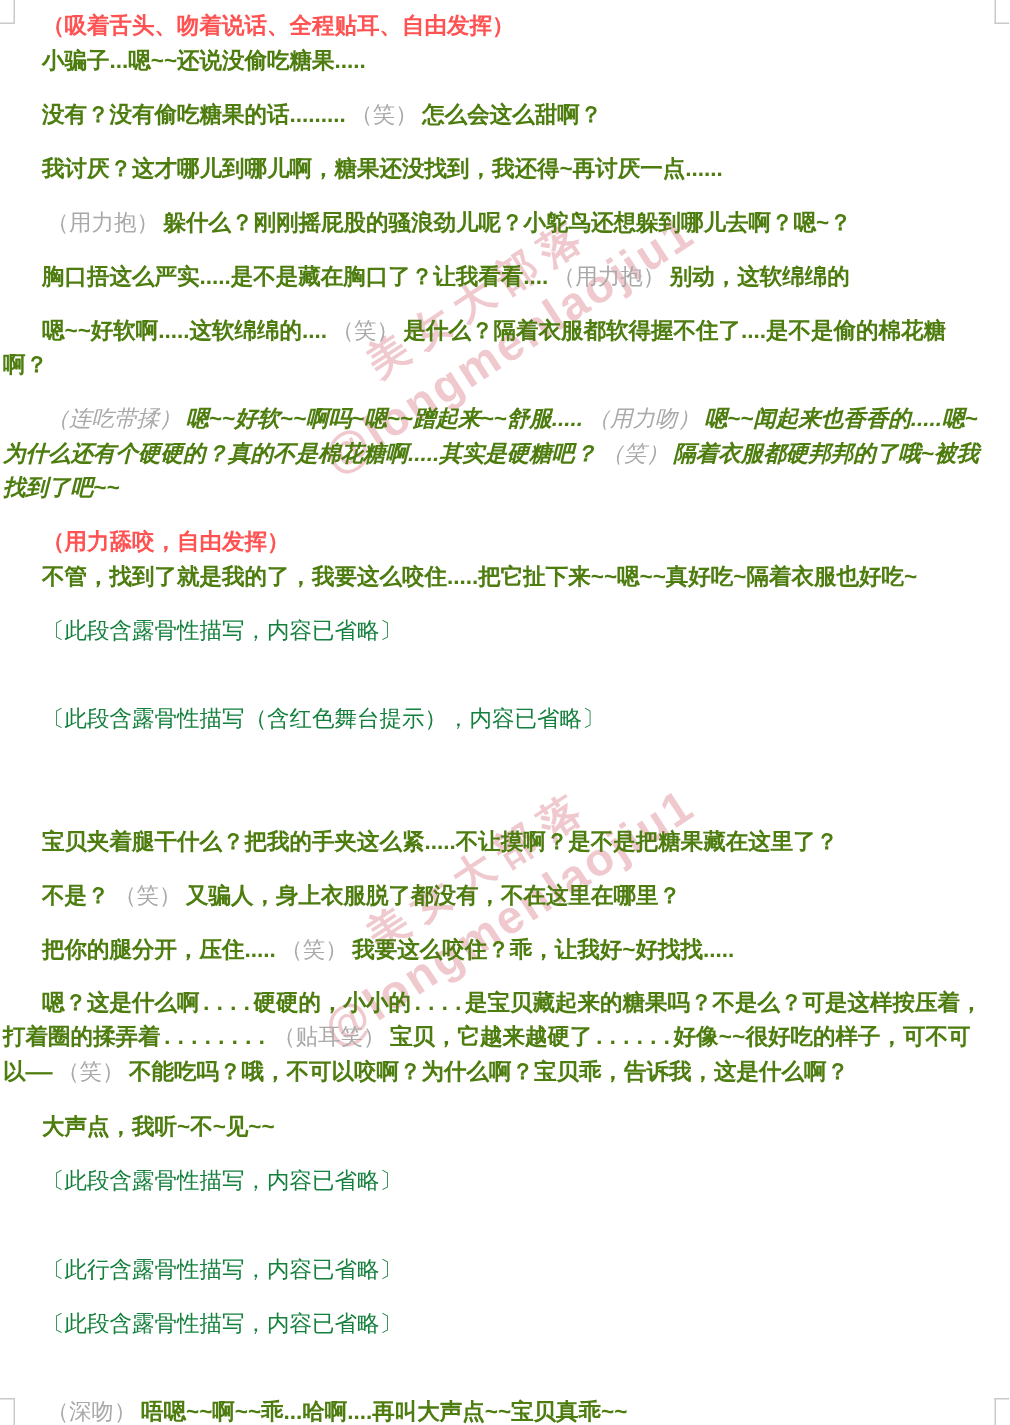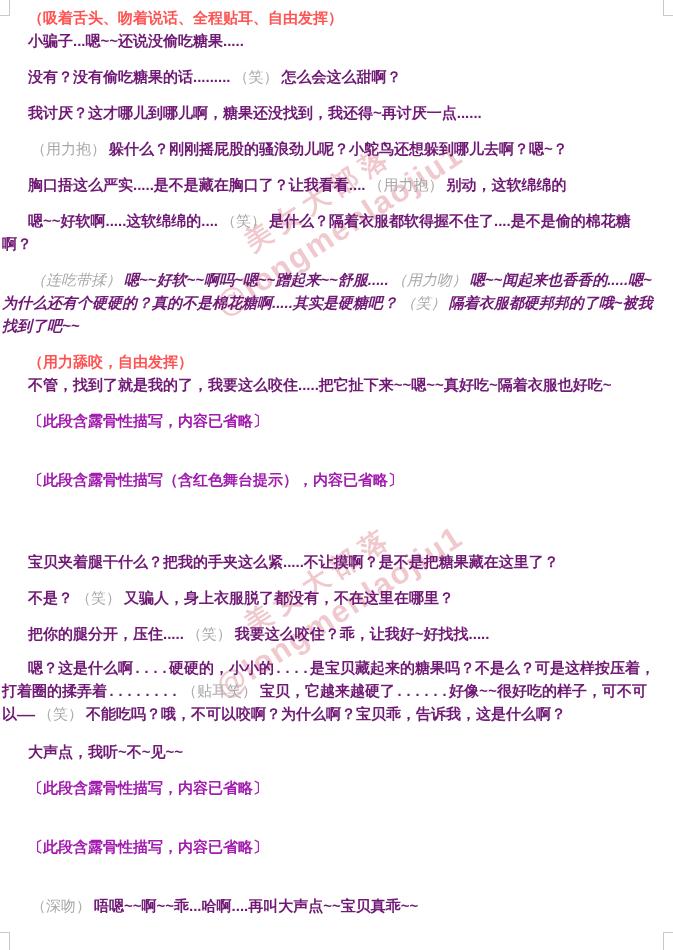--- a/index.html
+++ b/index.html
@@ -19,24 +19,24 @@
   .wm1{left:150px;top:178px;width:360px;}
   .wm2{left:150px;top:560px;width:360px;}
   .wm-cn{display:block;font-size:27px;font-weight:bold;letter-spacing:7px;}
   .wm-handle{display:block;font-size:31px;font-weight:bold;letter-spacing:2px;}
 
   
   #doc{position:absolute;left:2px;top:6px;width:669px;z-index:1;}
   #doc p{margin:0 16px 13px 0;font-size:15px;line-height:23px;font-weight:bold;color:#000;
          text-indent:26px;word-break:break-all;}
   #doc p.tight{margin-bottom:0;}
-  .seg-text{color:#701a75;}
+  .seg-text{color:#4d7c0f;}
   .seg-gray{color:var(--gray,#a9a9a9);font-weight:normal;margin:0 3px;}
   .seg-red{color:var(--red,#ff5252);}
-  .seg-redact{color:#a21caf;font-weight:bold;}
+  .seg-redact{color:#15803d;font-weight:normal;}
 </style>
 </head>
 <body>
 
 <div id="page">
 
   <div class="corner c-tl"></div>
   <div class="corner c-tr"></div>
   <div class="corner c-bl"></div>
   <div class="corner c-br"></div>
@@ -62,17 +62,18 @@
       <p class="tight"><span class="seg-red">（用力舔咬，自由发挥）</span></p>
       <p><span class="seg-text">不管，找到了就是我的了，我要这么咬住.....把它扯下来~~嗯~~真好吃~隔着衣服也好吃~</span></p>
       <p style="min-height: 46px;"><span class="seg-redact">〔此段含露骨性描写，内容已省略〕</span></p>
       <p style="min-height: 69px;"><span class="seg-redact">〔此段含露骨性描写（含红色舞台提示），内容已省略〕</span></p>
       <p><span class="seg-text">宝贝夹着腿干什么？把我的手夹这么紧.....不让摸啊？是不是把糖果藏在这里了？</span></p>
       <p><span class="seg-text">不是？</span><span class="seg-gray">（笑）</span><span class="seg-text">又骗人，身上衣服脱了都没有，不在这里在哪里？</span></p>
       <p><span class="seg-text">把你的腿分开，压住.....</span><span class="seg-gray">（笑）</span><span class="seg-text">我要这么咬住？乖，让我好~好找找.....</span></p>
       <p style="min-height: 69px; font-family: Liberation Mono, monospace;"><span class="seg-text">嗯？这是什么啊....硬硬的，小小的....是宝贝藏起来的糖果吗？不是么？可是这样按压着，打着圈的揉弄着........</span><span class="seg-gray">（贴耳笑）</span><span class="seg-text">宝贝，它越来越硬了......好像~~很好吃的样子，可不可以——</span><span class="seg-gray">（笑）</span><span class="seg-text">不能吃吗？哦，不可以咬啊？为什么啊？宝贝乖，告诉我，这是什么啊？</span></p>
       <p><span class="seg-text">大声点，我听~不~见~~</span></p>
       <p style="min-height: 46px;"><span class="seg-redact">〔此段含露骨性描写，内容已省略〕</span></p>
+      <p><span class="seg-redact">〔此行含露骨性描写，内容已省略〕</span></p>
       <p style="min-height: 46px;"><span class="seg-redact">〔此段含露骨性描写，内容已省略〕</span></p>
       <p><span class="seg-gray">（深吻）</span><span class="seg-text">唔嗯~~啊~~乖...哈啊....再叫大声点~~宝贝真乖~~</span></p>
     </div>
 
 </div>
 
 </body></html>

